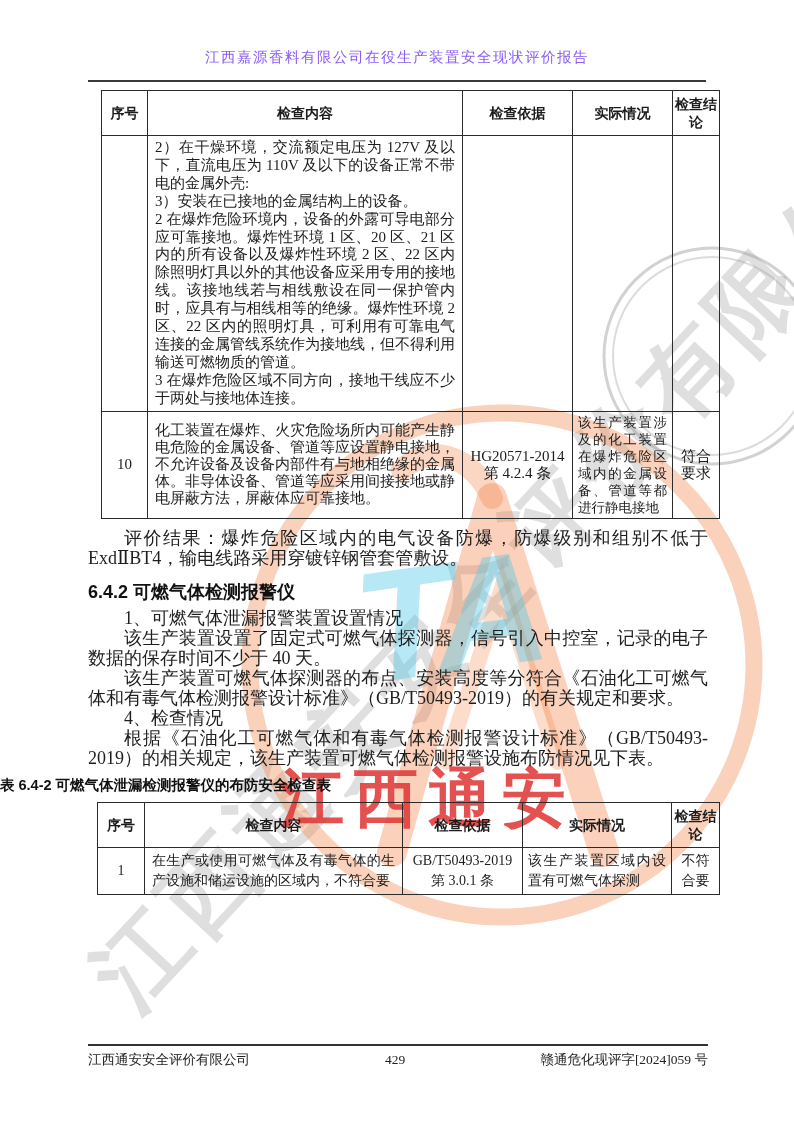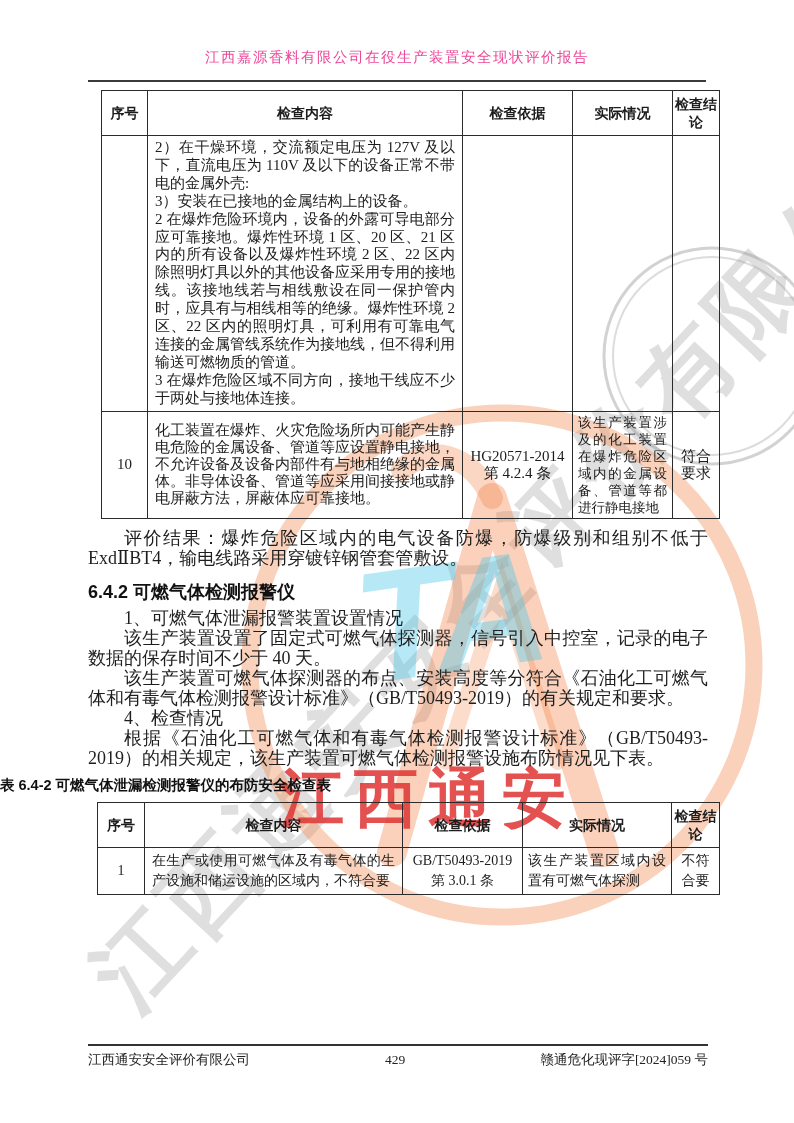--- a/index.html
+++ b/index.html
@@ -33,21 +33,21 @@
   .wm-red {
     position:absolute; left:280px; top:763px;
     font-family:"Liberation Sans","DejaVu Sans",sans-serif;
     font-weight:bold; font-size:64px; line-height:1.1;
     color:rgba(222,52,50,0.85); letter-spacing:10px; white-space:nowrap;
   }
 
   
   .content { position:relative; z-index:1; }
 
-  .doc-header { padding-top:48px; text-align:center; font-size:14.5px; letter-spacing:1.5px; color:#ec4899; }
+  .doc-header { padding-top:48px; text-align:center; font-size:14.5px; letter-spacing:1.5px; color:#8b5cf6; }
   .header-rule { margin:13px 88px 0 88px; border-bottom:2px solid #3a3a3a; }
 
   table { border-collapse:collapse; table-layout:fixed; }
   th, td { border:1px solid #2b2b2b; vertical-align:middle; }
   th {
     font-family:"Liberation Sans","DejaVu Sans",sans-serif;
     font-weight:bold; font-size:14px; text-align:center; padding:4px 1px; line-height:18px;
   }
 
   .t1 { width:618px; margin:8px 0 0 101px; }

